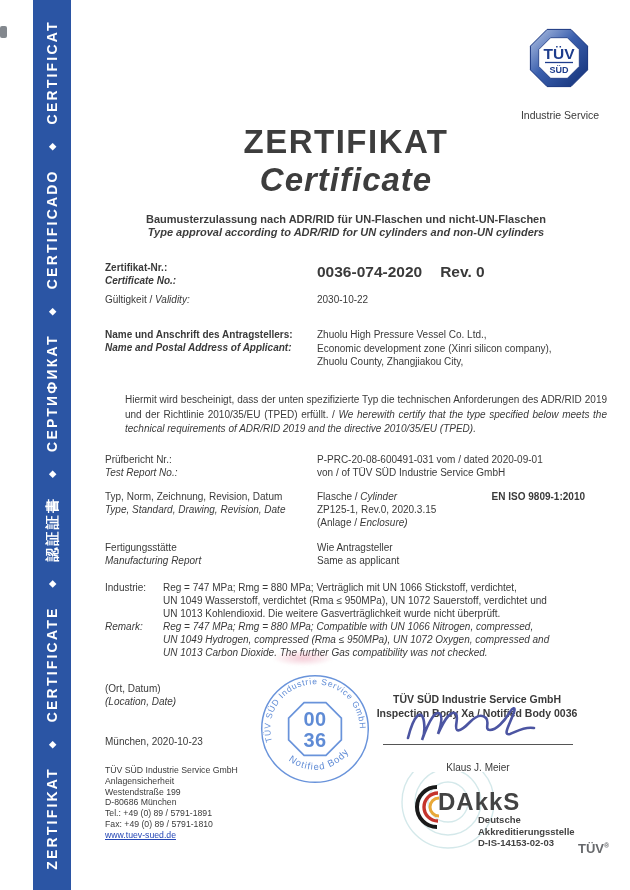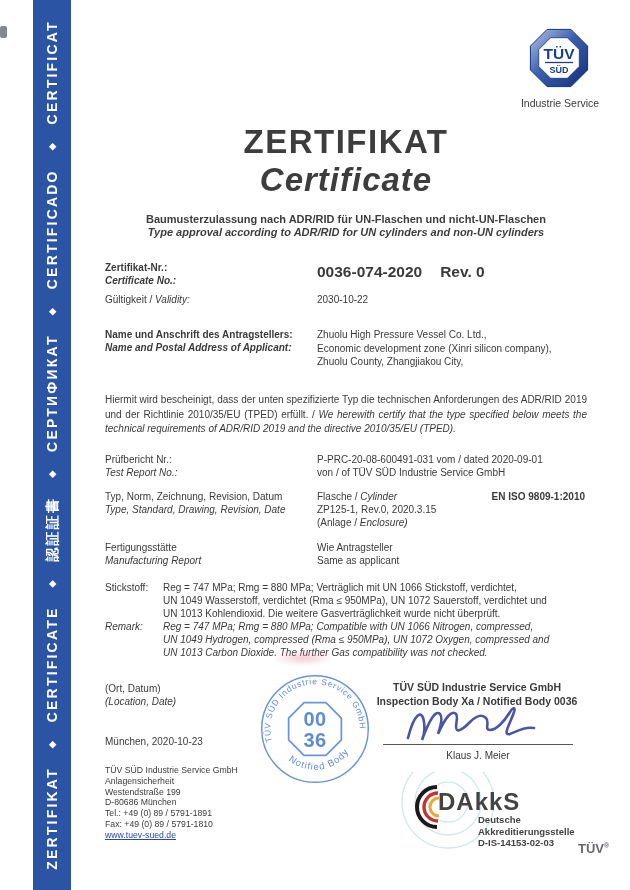--- a/index.html
+++ b/index.html
@@ -1,22 +1,22 @@
 <!DOCTYPE html>
 <html><head>
 <meta charset="utf-8">
 <style>
   html,body{margin:0;padding:0;background:#ffffff;}
   .page{position:relative;width:630px;height:890px;background:#fff;overflow:hidden;
         font-family:"Liberation Sans",sans-serif;font-size:10px;line-height:13px;color:#3a3a3a;}
   .abs{position:absolute;}
   .b{font-weight:700;}
   .i{font-style:italic;}
-  .c{text-align:center;}
-  .j{text-align:justify;}
+  .c{text-align:center;margin-top:12px;}
+  .j{text-align:justify;margin-left:20px;}
   
   .ribbon-bg{position:absolute;left:33px;top:0;width:38px;height:890px;background:#2b55a4;}
   .ribbon-track{position:absolute;left:33px;top:0;width:890px;height:38px;
       transform-origin:0 0;transform:rotate(-90deg) translateX(-890px);
       display:flex;align-items:center;justify-content:center;gap:19px;
       color:#fff;font-weight:700;font-size:14px;letter-spacing:2.2px;white-space:nowrap;}
   .ribbon-sep{font-size:9px;letter-spacing:0;}
   
   .lblr{position:absolute;left:105px;width:200px;text-align:left;}
   .lbll{position:absolute;left:105px;}
@@ -121,21 +121,21 @@
 
   <div class="lbll" style="top:541px">
     <div>Fertigungsstätte</div>
     <div class="i">Manufacturing Report</div>
   </div>
   <div class="val" style="top:541px">
     <div>Wie Antragsteller</div>
     <div>Same as applicant</div>
   </div>
 
-  <div class="lbll" style="top:581px">Stickstoff:</div>
+  <div class="lbll" style="top:581px">Industrie:</div>
   <div class="abs" style="left:163px;top:581px;width:424px">
     <div>Reg = 747 MPa; Rmg = 880 MPa; Verträglich mit UN 1066 Stickstoff, verdichtet,</div>
     <div>UN 1049 Wasserstoff, verdichtet (Rma ≤ 950MPa), UN 1072 Sauerstoff, verdichtet und</div>
     <div>UN 1013 Kohlendioxid. Die weitere Gasverträglichkeit wurde nicht überprüft.</div>
   </div>
   <div class="lbll i" style="top:620px">Remark:</div>
   <div class="abs i" style="left:163px;top:620px;width:424px">
     <div>Reg = 747 MPa; Rmg = 880 MPa; Compatible with UN 1066 Nitrogen, compressed,</div>
     <div>UN 1049 Hydrogen, compressed (Rma ≤ 950MPa), UN 1072 Oxygen, compressed and</div>
     <div>UN 1013 Carbon Dioxide. The further Gas compatibility was not checked.</div>

